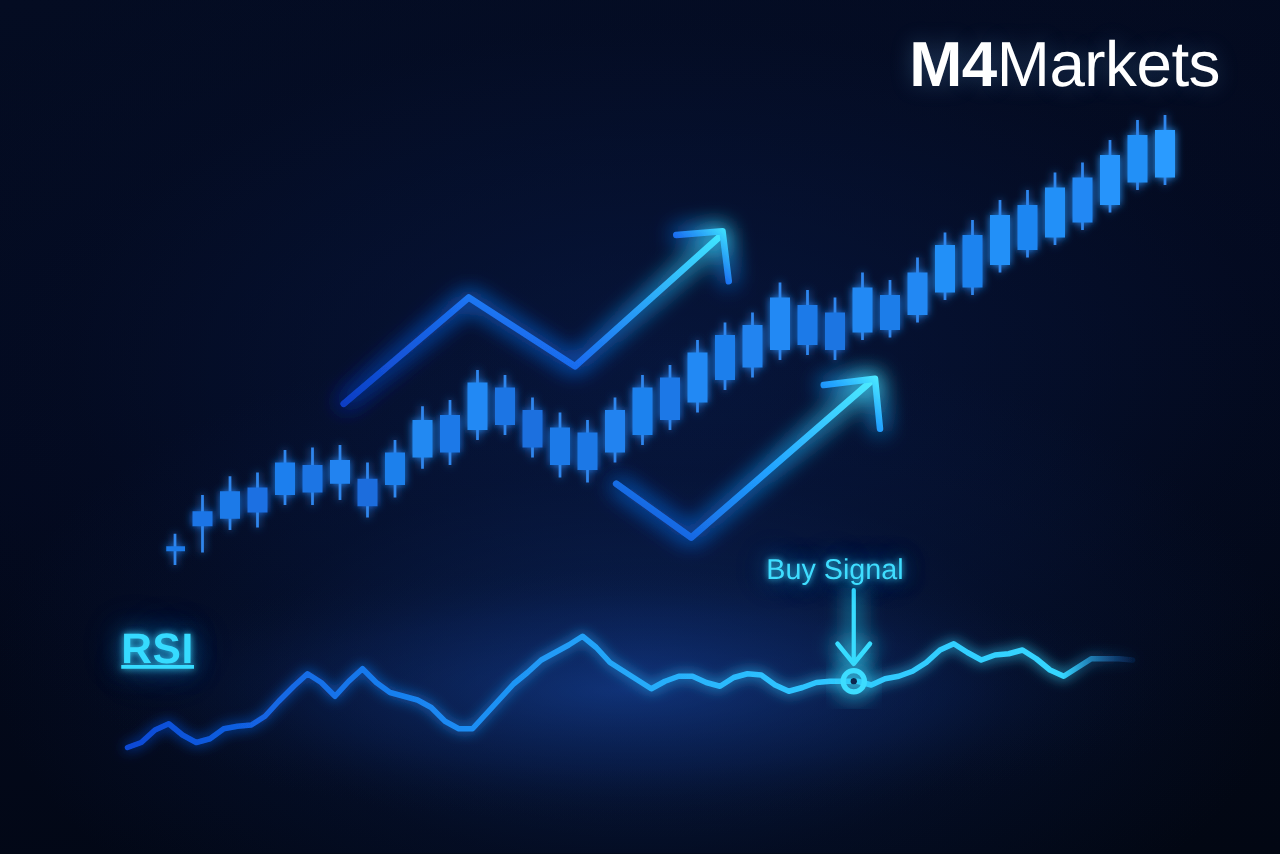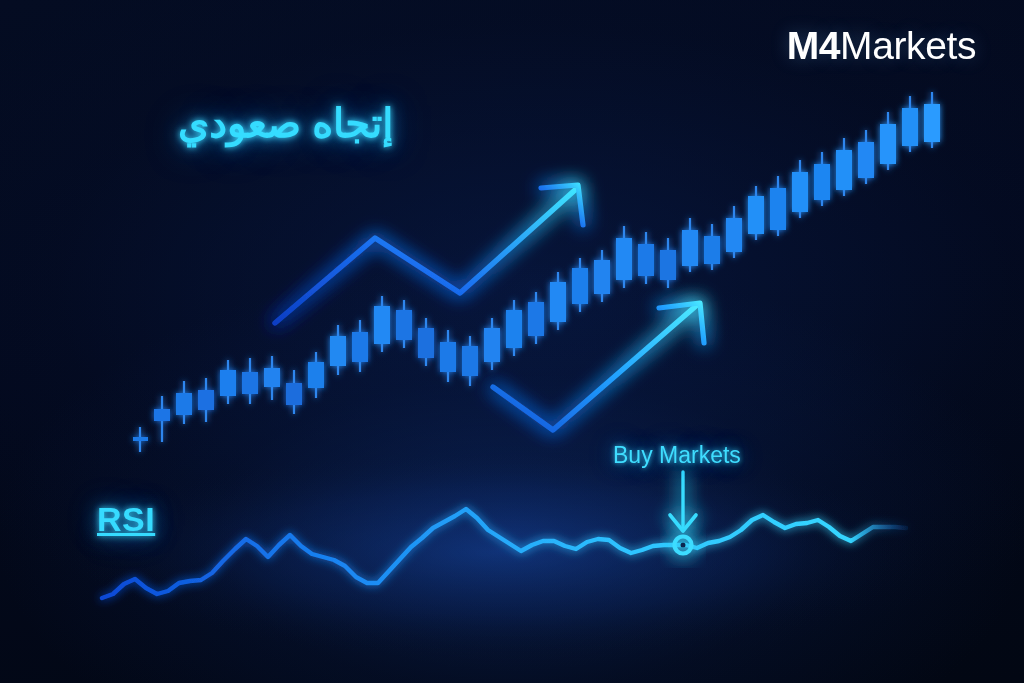--- a/index.html
+++ b/index.html
@@ -24,21 +24,21 @@
     position: absolute;
     inset: 0;
     width: 1024px;
     height: 683px;
     display: block;
   }
   .brand {
     position: absolute;
     top: 26px;
     right: 48px;
-    font-size: 39px;
+    font-size: 51px;
     line-height: 1;
     letter-spacing: -0.4px;
     color: #ffffff;
     text-shadow: 0 0 18px rgba(120,190,255,0.28);
     white-space: nowrap;
     margin-left: 15px;
   }
   .brand .b-strong { font-weight: 700; }
   .brand .b-light  { font-weight: 400; }
 
@@ -266,19 +266,18 @@
     <g filter="url(#glowStrong)">
       <circle cx="683" cy="545" r="8.5" fill="none" stroke="#3ddcff" stroke-width="4.2"></circle>
       <circle cx="683" cy="545" r="2.6" fill="#0a2550"></circle>
     </g>
   </svg>
 
   <div class="brand">
     <span class="b-strong">M4</span><span class="b-light">Markets</span>
   </div>
 
-  <div class="headline-ar">إتجاه صعودي</div>
 
   <div class="rsi-label">RSI</div>
 
-  <div class="buy-label">Buy Markets</div>
+  <div class="buy-label">Buy Signal</div>
 
 </div>
 
 </body></html>

